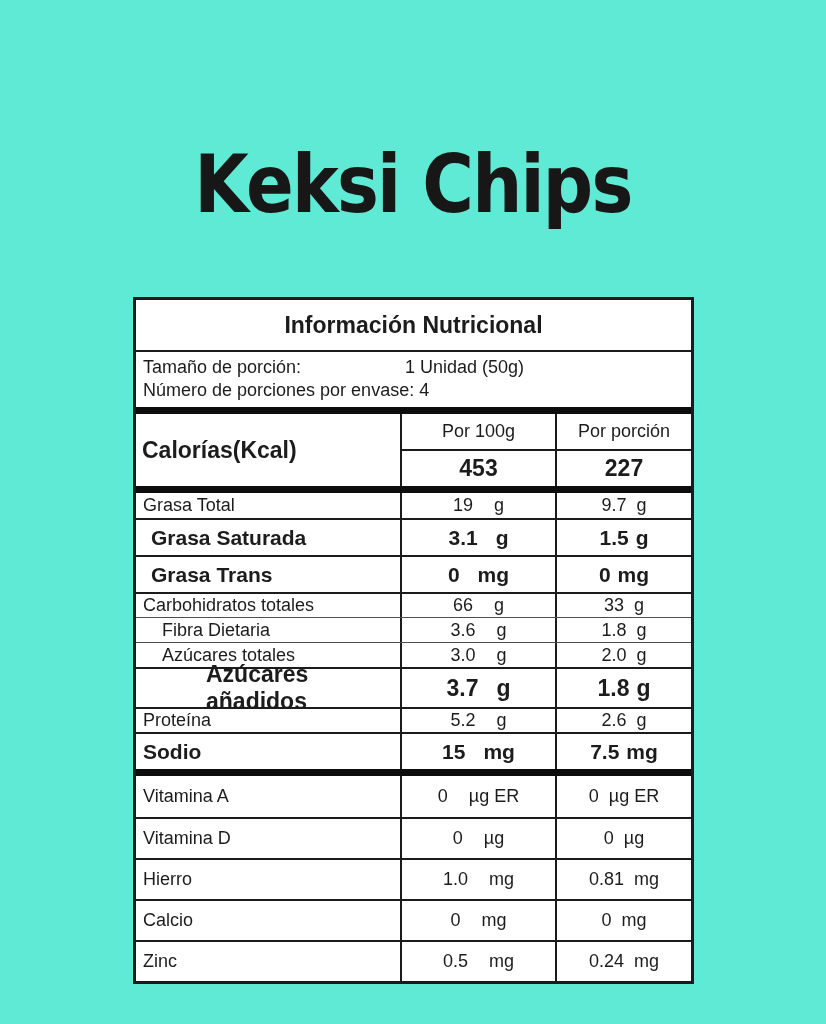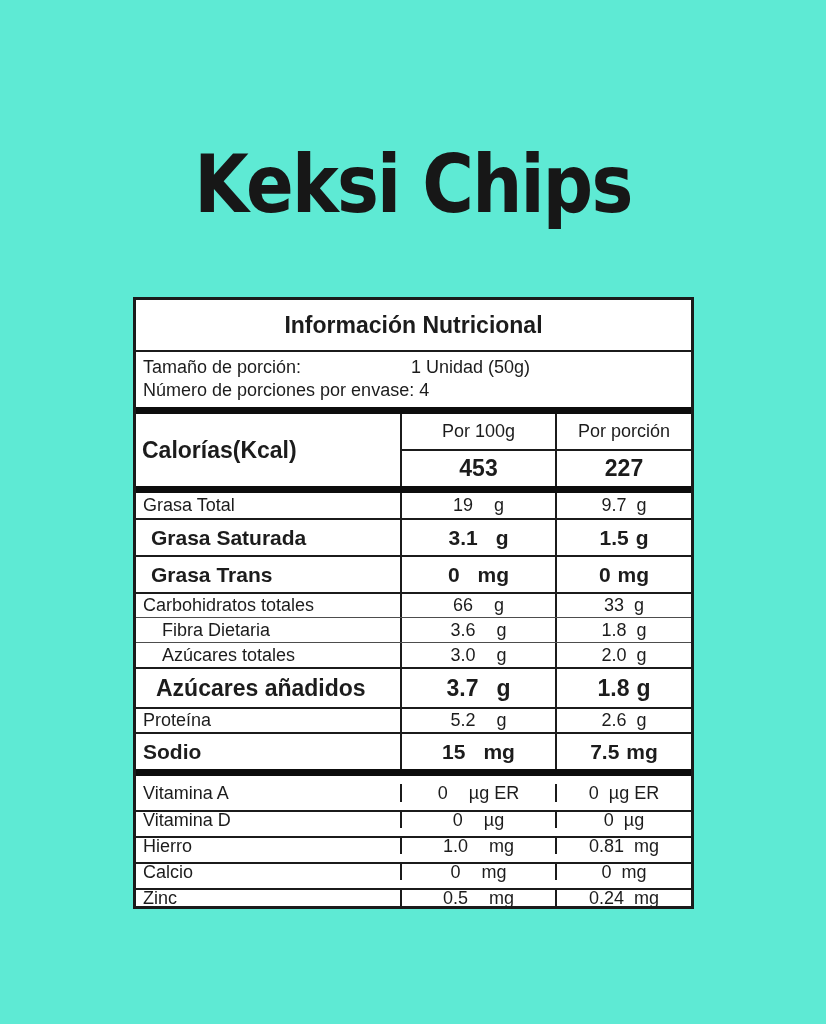--- a/index.html
+++ b/index.html
@@ -39,21 +39,21 @@
 
   .lb-header {
     height:52px;
     display:flex; align-items:center; justify-content:center;
     font-weight:bold; font-size:23px;
     border-bottom:2px solid #1b1b1b;
   }
 
   .serving { padding:4px 0 5px 7px; font-size:18px; line-height:23px; }
   .serv-line1 { position:relative; height:23px; }
-  .serv-val { position:absolute; left:268px; top:0; }
+  .serv-val { position:absolute; left:262px; top:0; }
 
   .bar { height:7px; background:#0d0d0d; }
 
   
   .cal { display:flex; height:72px; }
   .cal-label {
     flex:0 0 264px;
     display:flex; align-items:center;
     padding-left:6px;
     font-weight:bold; font-size:23px;
@@ -70,28 +70,28 @@
 
   
   .nrow, .mrow { display:flex; align-items:stretch; }
   .nrow.regular { height:25px; font-size:18px; }
   .nrow.bold    { height:37px; font-size:21px; font-weight:bold; }
   .nrow.large   { height:40px; font-size:23px; font-weight:bold; }
   .nrow + .nrow { border-top:1.5px solid #4d4d4d; }
   .nrow.bold + .nrow, .nrow + .nrow.bold,
   .nrow.large + .nrow, .nrow + .nrow.large { border-top:2px solid #1b1b1b; }
 
-  .mrow { height:18px; font-size:18px;margin-top:8px; }
+  .mrow { height:41px; font-size:18px; }
   .mrow + .mrow { border-top:2px solid #1b1b1b; }
 
   .c-label { flex:0 0 264px; display:flex; align-items:center; }
   .ind0 { padding-left:7px; }
   .ind1 { padding-left:15px; }
   .ind2 { padding-left:26px; }
-  .ind3 { padding-left:20px; }
+  .ind3 { padding-left:70px; }
   .c-v1 { flex:0 0 155px; border-left:2px solid #1b1b1b;
           display:flex; align-items:center; justify-content:center;gap:11px; }
   .c-v2 { flex:1 1 auto; border-left:2px solid #1b1b1b;
           display:flex; align-items:center; justify-content:center; }
   .unit { margin-left:10px; }
   .bold .unit, .large .unit { margin-left:7px; }
 </style>
 </head>
 <body>
 

